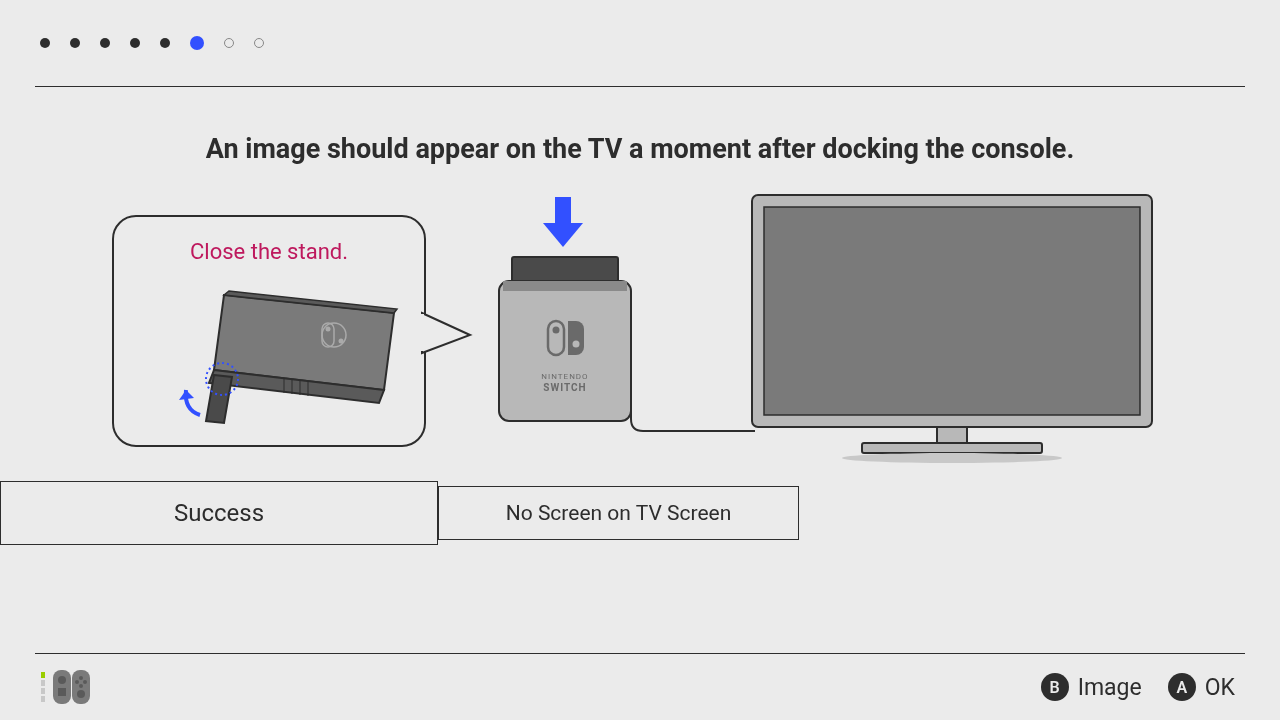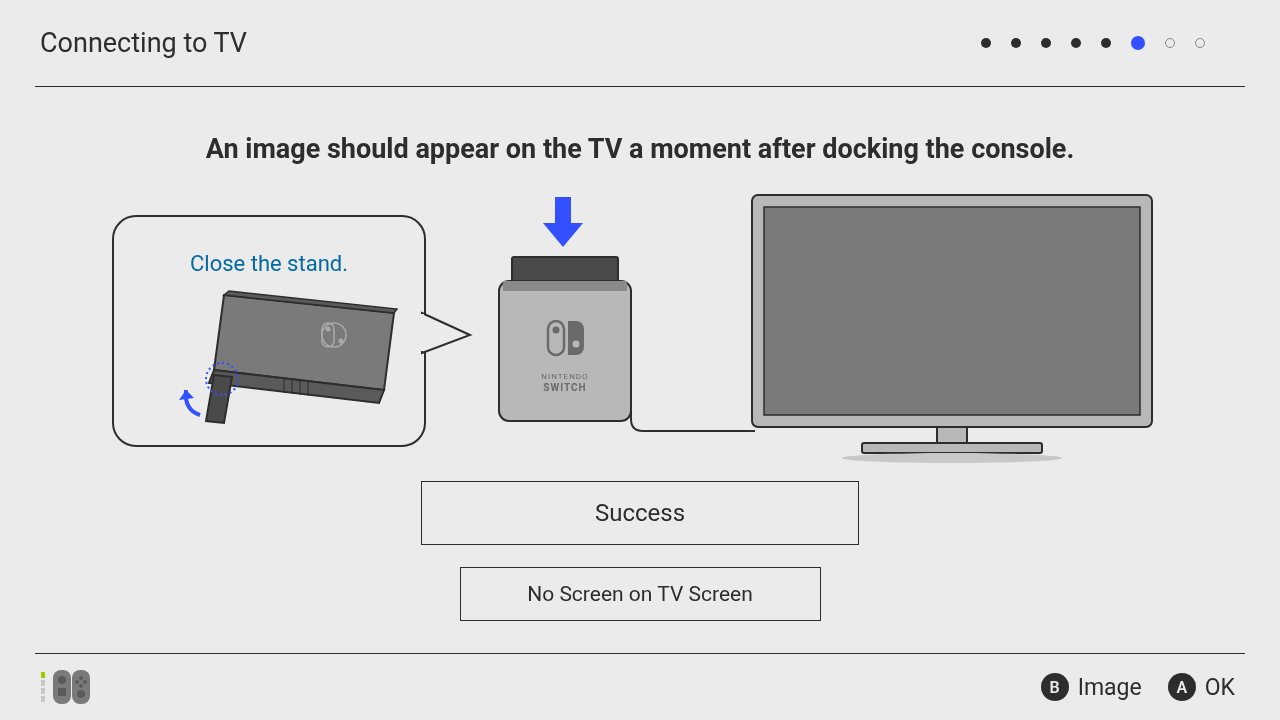--- a/index.html
+++ b/index.html
@@ -7,40 +7,39 @@
   .title{font-size:27px;font-weight:400;color:#2d2d2d}
   .steps{display:flex;align-items:center;gap:20px}
   .step{width:10px;height:10px;border-radius:50%}
   .step.done{background:#2d2d2d}
   .step.current{width:14px;height:14px;background:#3250ff}
   .step.future{background:none;border:1.8px solid #888;box-sizing:border-box}
   .main{height:566px;position:relative}
   .instruction{text-align:center;font-size:27px;font-weight:700;color:#2d2d2d;padding-top:46px}
   .diagram{position:relative;height:260px;margin-top:40px}
   .callout{position:absolute;left:112px;top:10px;width:310px;height:228px;border:2px solid #2d2d2d;border-radius:24px;background:#ebebeb}
-  .callout-text{text-align:center;font-size:22px;margin-top:34px;color:#0369a1}
-  .buttons{display:flex;flex-direction:column;align-items:center;gap:22px;margin-top:16px}
+  .callout-text{text-align:center;font-size:22px;margin-top:22px;color:#be185d}
+  .buttons{display:flex;align-items:center;gap:0;margin-top:16px}
   .btn{border:1.5px solid #2d2d2d;background:#ebebeb;color:#2d2d2d;font-size:24px;height:64px;display:flex;align-items:center;justify-content:center;cursor:pointer;font-family:inherit}
   .btn-lg{width:438px}
   .btn-sm{width:361px;height:54px;font-size:21px}
   .footer{height:66px;border-top:1px solid #2d2d2d;margin:0 35px;display:flex;align-items:center;justify-content:space-between;padding:0 10px 0 6px}
   .controllers{display:flex;align-items:center;gap:8px}
   .battery{display:flex;flex-direction:column;gap:2px}
   .bseg{width:4px;height:6px;background:#c8c8c8}
   .bseg.on{background:#9acd00}
   .joycons{display:flex;gap:1px}
   .actions{display:flex;gap:26px;align-items:center}
   .act{display:flex;align-items:center;gap:9px;font-size:23px;color:#2d2d2d}
   .cbtn{width:28px;height:28px;border-radius:50%;background:#2d2d2d;color:#ebebeb;display:flex;align-items:center;justify-content:center;font-size:16px;font-weight:600}
 </style>
 </head>
 <body>
 
 <div class="header">
-  <div class="title">Connecting to TV</div>
   <div class="steps">
     <div class="step done"></div>
     <div class="step done"></div>
     <div class="step done"></div>
     <div class="step done"></div>
     <div class="step done"></div>
     <div class="step current"></div>
     <div class="step future"></div>
     <div class="step future"></div>
   </div>

